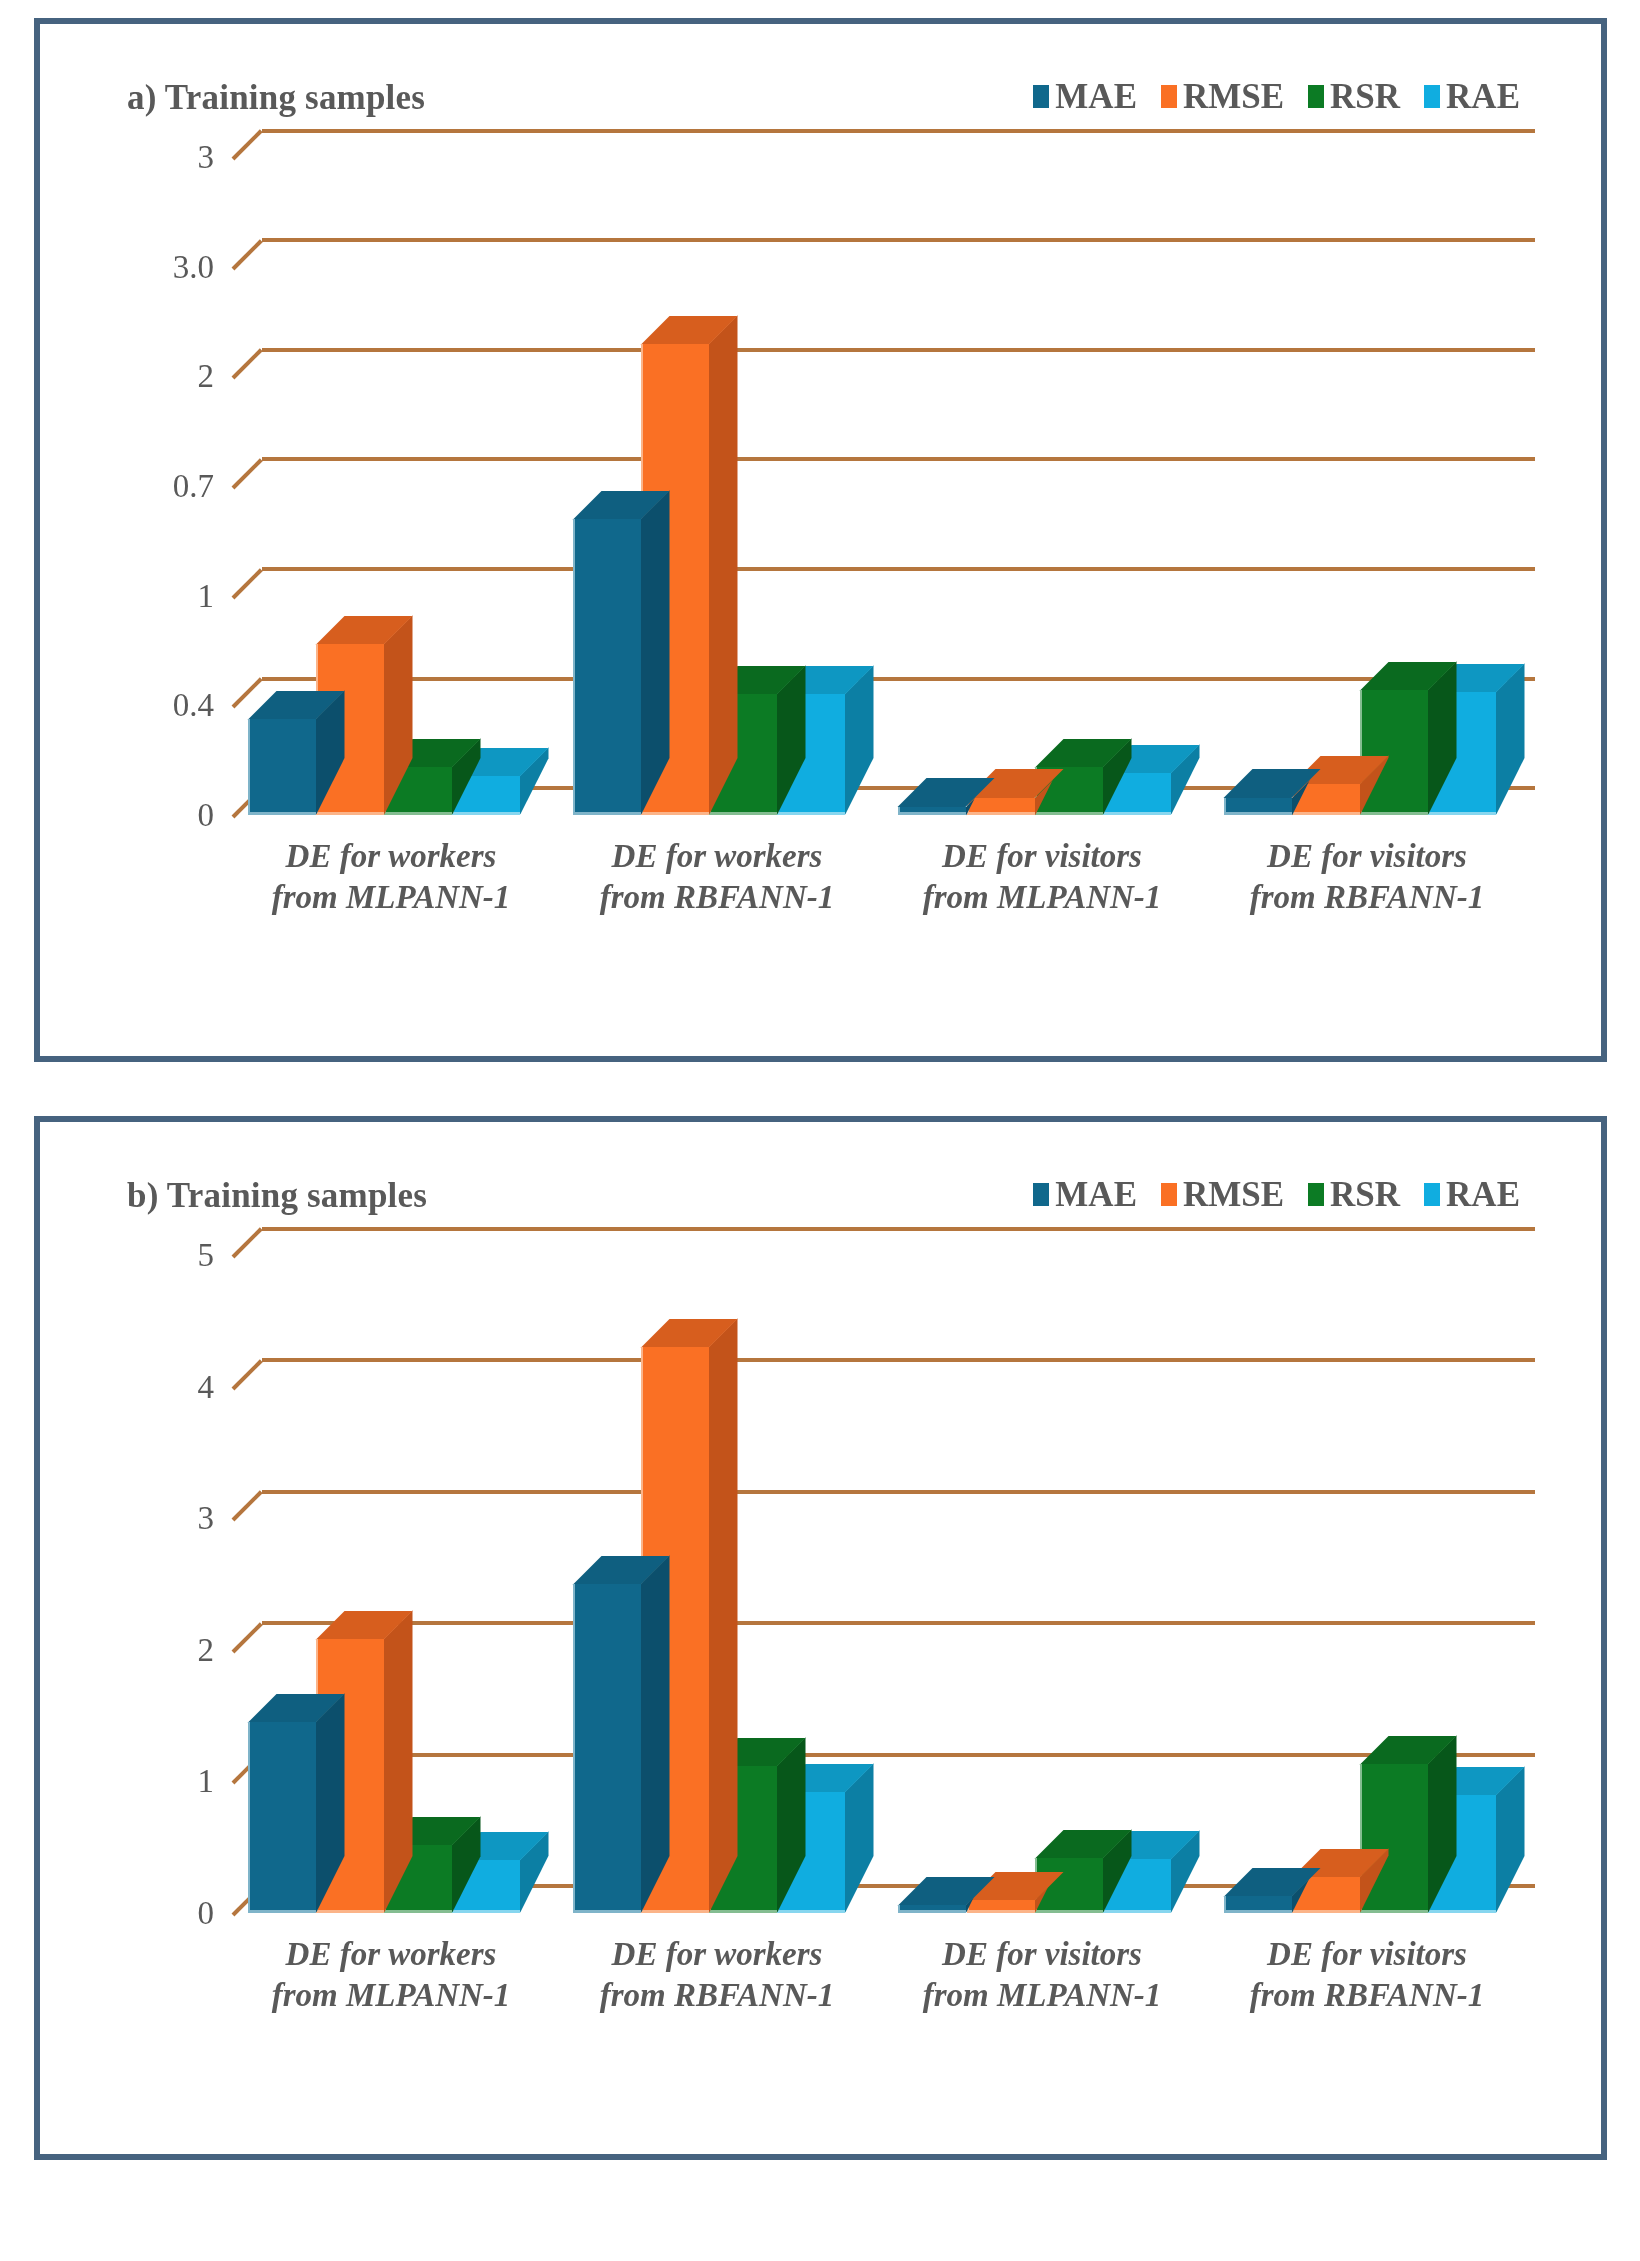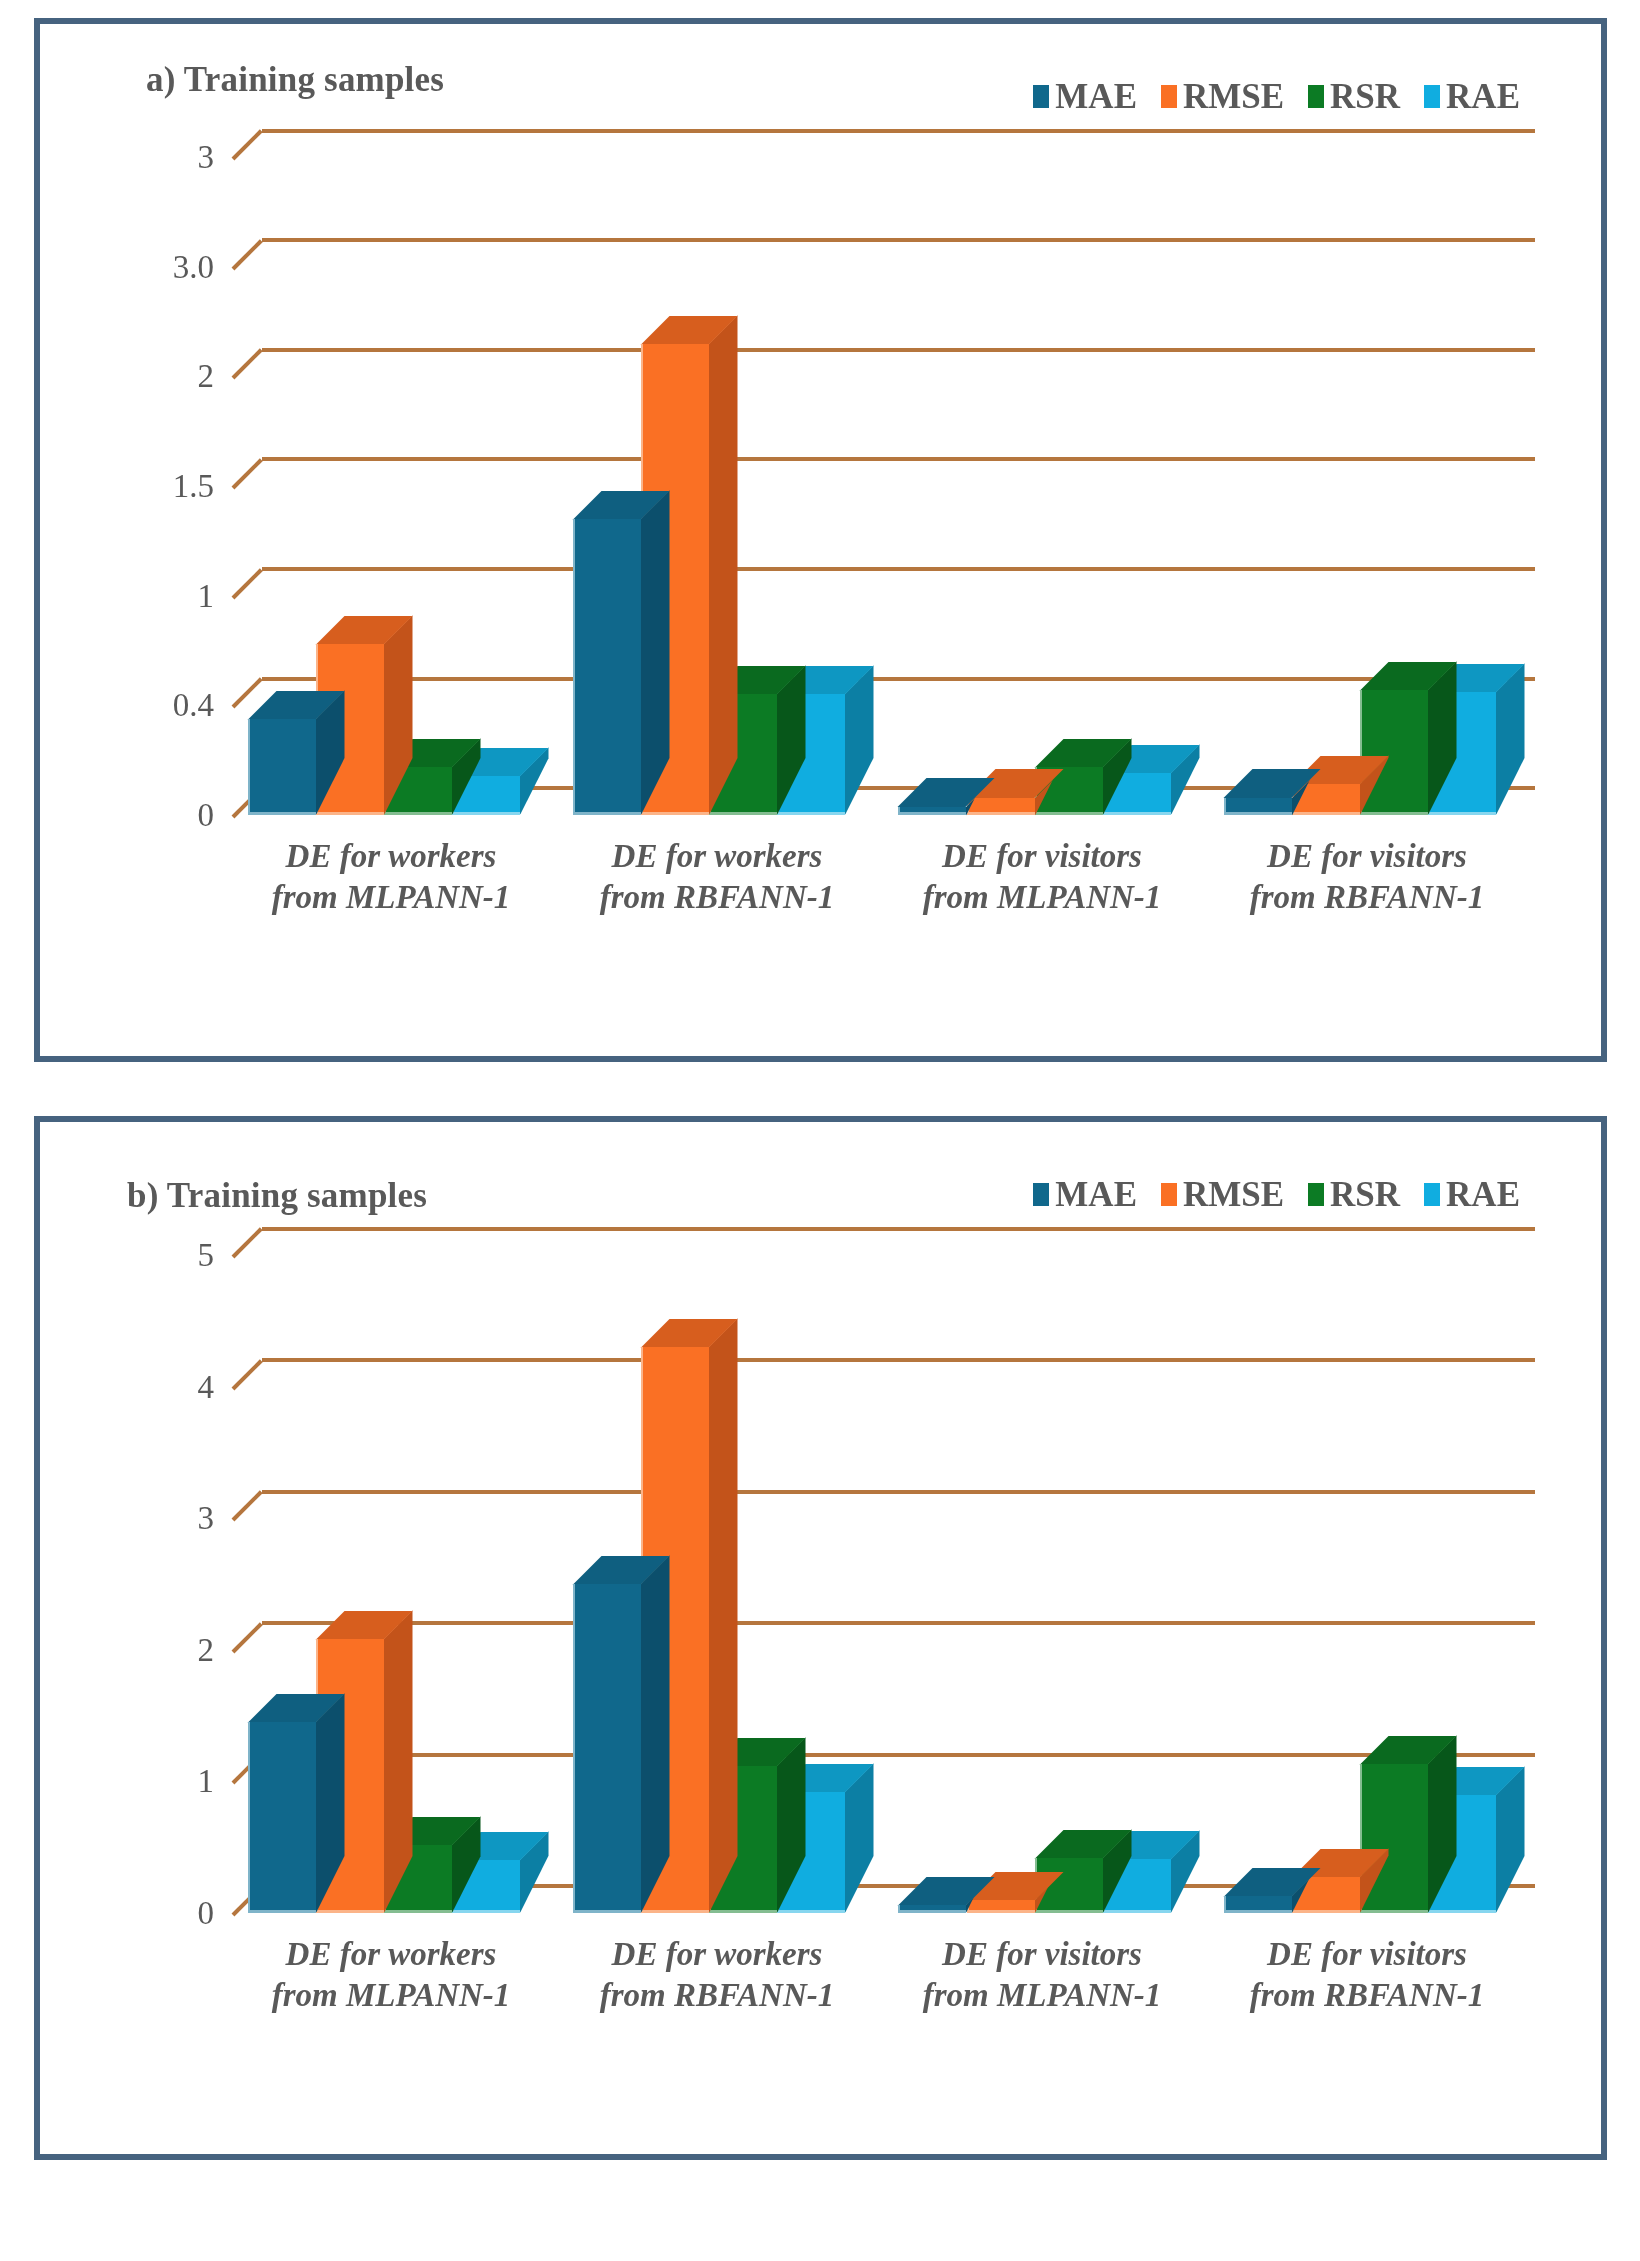--- a/index.html
+++ b/index.html
@@ -94,21 +94,21 @@
     white-space: nowrap;
     transform: translateX(-50%);
     font-style: italic;
   }
 </style>
 </head>
 <body>
 
 <div class="figure">
   <div class="panel" id="panel-0">
-      <div class="panel-title" style="left: 87px; top: 36px; margin-left: 19px;">a) Training samples</div>
+      <div class="panel-title" style="left: 87px; top: 54px;">a) Training samples</div>
       <div class="legend" style="right: 81px; top: 55px;">
         <div class="legend-entry">
           <span class="legend-swatch" style="background: rgb(16, 104, 140);"></span>
           <span class="legend-label">MAE</span>
         </div>
         <div class="legend-entry">
           <span class="legend-swatch" style="background: rgb(250, 112, 36);"></span>
           <span class="legend-label">RMSE</span>
         </div>
         <div class="legend-entry">
@@ -147,21 +147,21 @@
             <div class="gl-horiz" style="left: 28.5px; top: 81px; width: 1273px;"></div>
           </div>
           <div class="gridline">
             <div class="gl-diag" style="left: 0px; top: 0px; width: 40px; transform: rotate(-45deg);"></div>
             <div class="gl-horiz" style="left: 28.5px; top: -28.5px; width: 1273px;"></div>
           </div>
         </div>
         <div class="ytick" style="right: 1321px; top: 658px; width: 120px;">0</div>
         <div class="ytick" style="right: 1321px; top: 548px; width: 120px;">0.4</div>
         <div class="ytick" style="right: 1321px; top: 439px; width: 120px;">1</div>
-        <div class="ytick" style="right: 1321px; top: 329px; width: 120px;">1.5</div>
+        <div class="ytick" style="right: 1321px; top: 329px; width: 120px;">0.7</div>
         <div class="ytick" style="right: 1321px; top: 219px; width: 120px;">2</div>
         <div class="ytick" style="right: 1321px; top: 110px; width: 120px;">3.0</div>
         <div class="ytick" style="right: 1321px; top: 0px; width: 120px;">3</div>
         <div class="bars-layer">
           <div class="bar3d" title="MAE: 0.44" style="left: 14.6px; bottom: 0px; width: 68px; height: 125px; z-index: 100;">
             <div class="bar-side" style="left: 68px; bottom: 0px; width: 28.5px; height: 96px; background: rgb(12, 79, 108); clip-path: polygon(0px 0px, 100% -29.5613%, 100% 70.4387%, 0px 100%); transform: skewY(-45deg); transform-origin: left bottom;"></div>
             <div class="bar-top" style="left: 0px; bottom: 96px; width: 68px; height: 28.5px; background: rgb(15, 95, 128); transform: skewX(-45deg); transform-origin: left bottom;"></div>
             <div class="bar-front" style="height: 96px; background: rgb(16, 104, 140); border-left: 2.3px solid rgb(127, 180, 201); border-bottom: 3.2px solid rgb(127, 180, 201);"></div>
           </div>
           <div class="bar3d" title="RMSE: 0.78" style="left: 83px; bottom: 0px; width: 68px; height: 200px; z-index: 99;">

